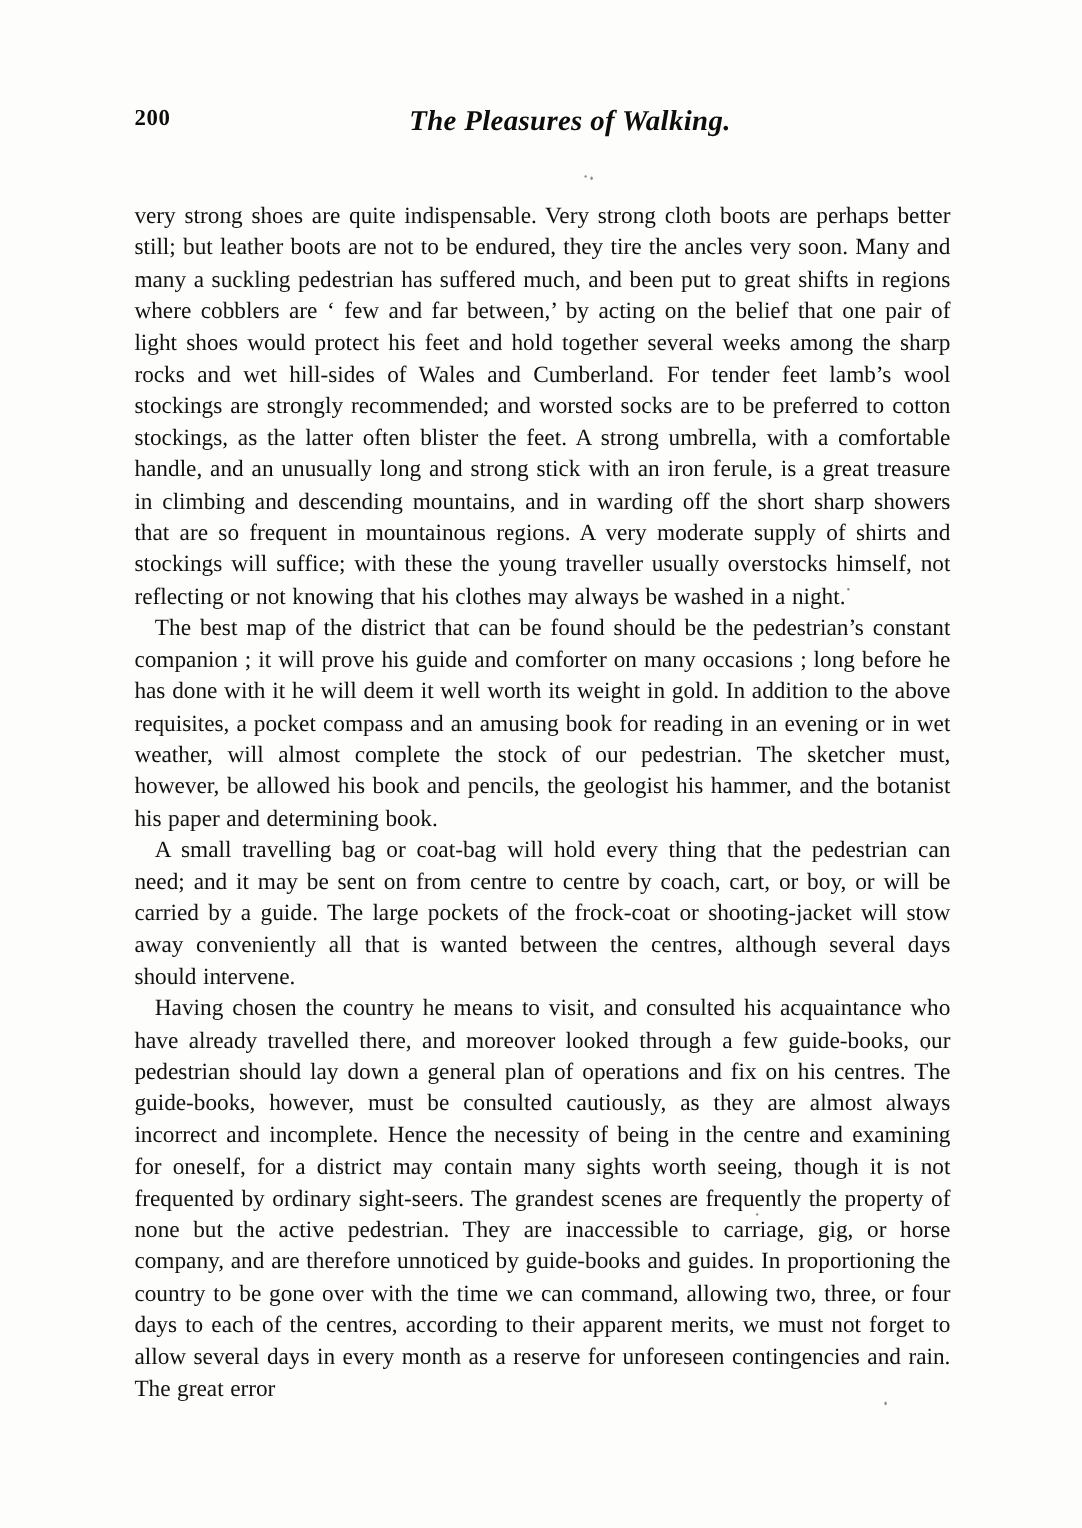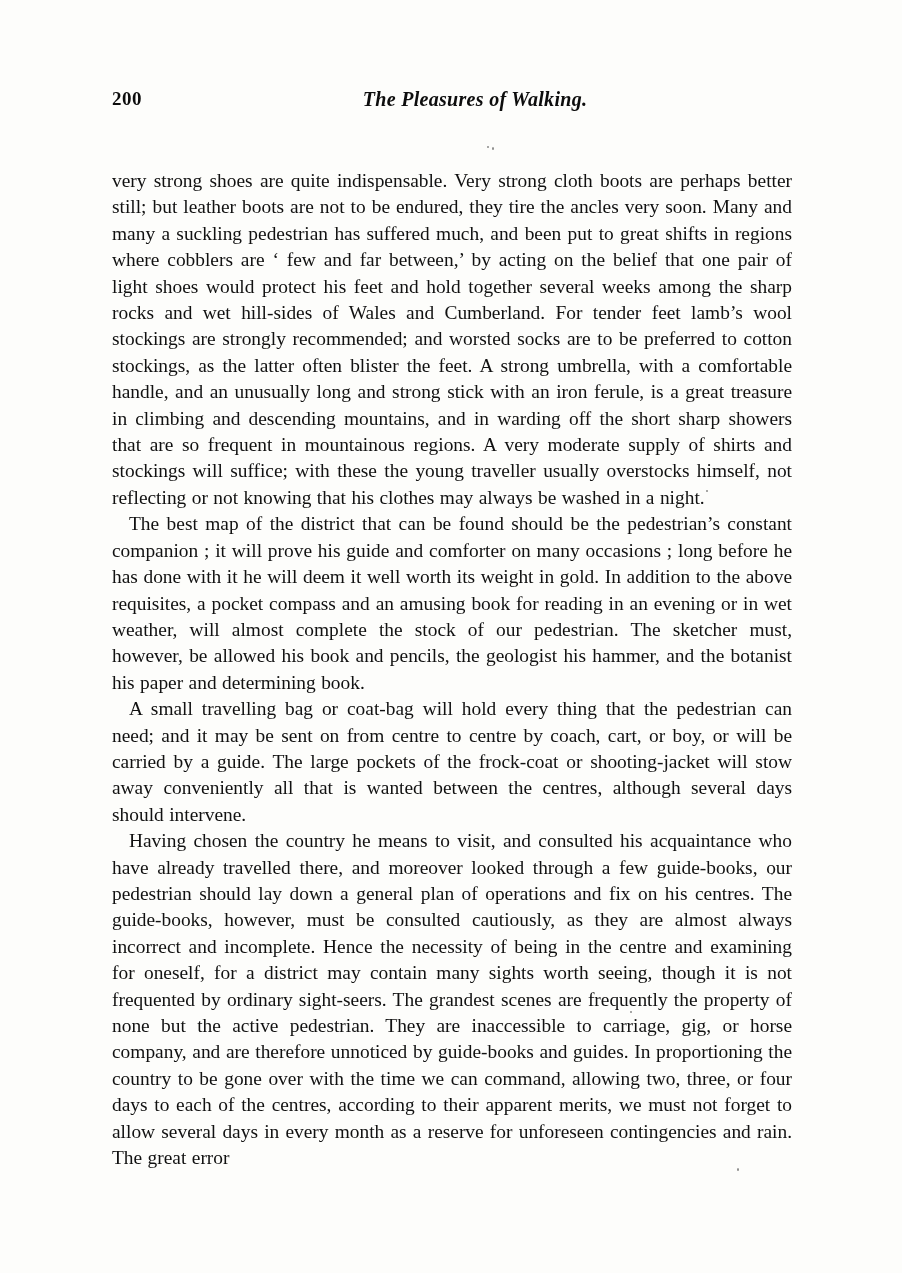--- a/index.html
+++ b/index.html
@@ -47,21 +47,21 @@
     color: #0d0d0d;
   }
   .head-title {
     position: absolute;
     left: 0;
     right: 0;
     top: 0;
     text-align: center;
     font-style: italic;
     font-weight: bold;
-    font-size: 20px;
+    font-size: 24px;
     letter-spacing: 0.3px;
     color: #0d0d0d;
     padding-left: 46px;
   }
 
   
   .body-text {
     margin-top: 16px;
   }
   .para {

